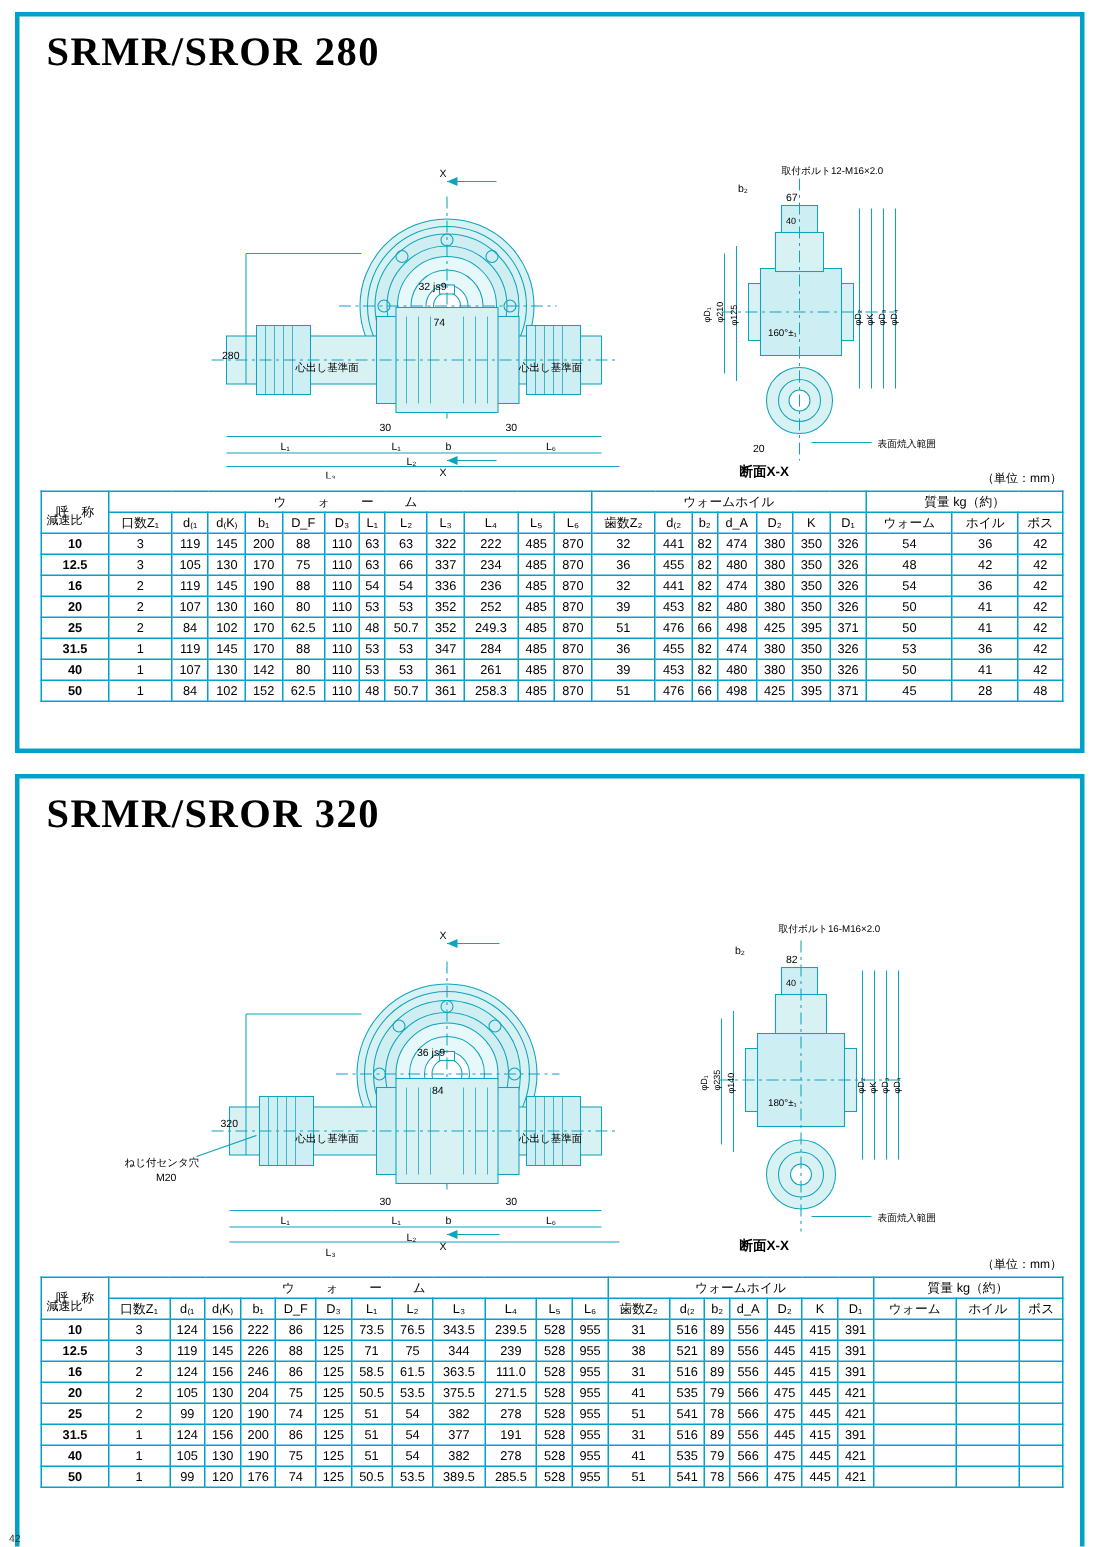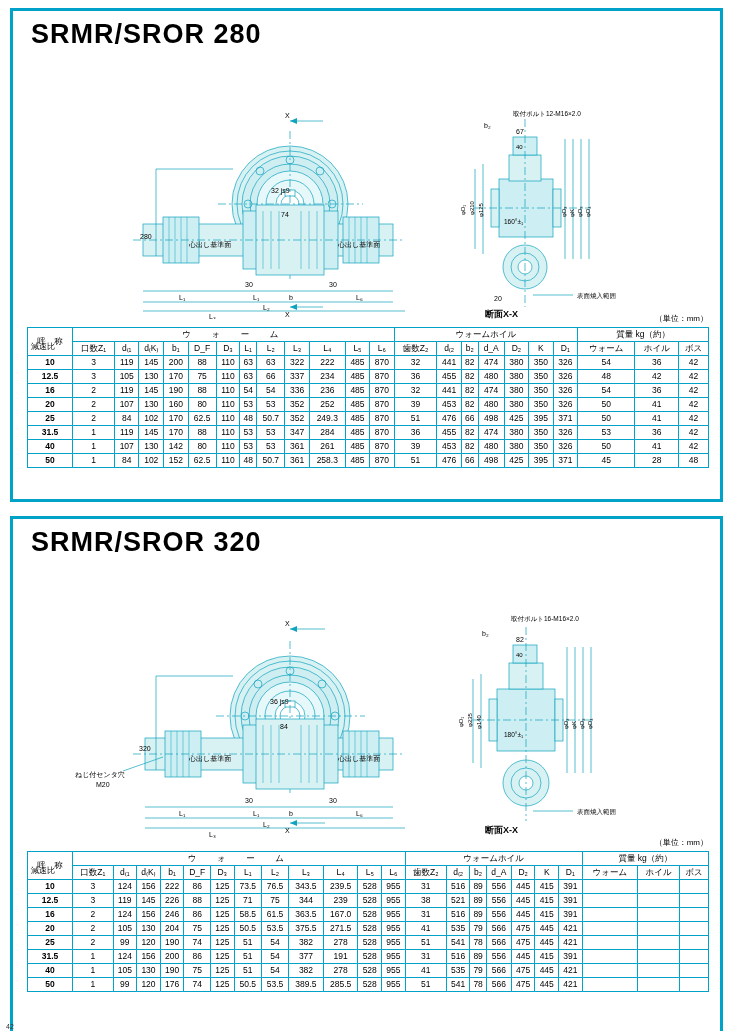--- a/index.html
+++ b/index.html
@@ -1,24 +1,24 @@
 <!DOCTYPE html>
 <html><head>
 <meta charset="utf-8">
 <style>
   html,body{margin:0;padding:0;background:#ffffff;}
   body{width:735px;height:1031px;position:relative;font-family:"Liberation Sans",sans-serif;color:#000;}
   .page{position:absolute;inset:0;}
   .panel{position:absolute;left:10px;width:713px;border:3px solid #00a2c8;background:#ffffff;box-sizing:border-box;}
   #panel1{top:8px;height:494px;}
   #panel2{top:516px;height:527px;}
-  .title{font-family:Liberation Sans, sans-serif;font-weight:bold;font-size:27px;letter-spacing:1px;margin:8px 0 0 18px;}
+  .title{font-family:Liberation Serif, serif;font-weight:bold;font-size:27px;letter-spacing:1px;margin:8px 0 0 18px;}
   .unit{position:absolute;right:12px;font-size:8px;}
   
-  .fig{position:absolute;left:0;right:0;height:250px;}
+  .fig{position:absolute;left:0;right:0;height:250px;padding-left:8px;}
   
   table.spec{border-collapse:collapse;font-size:8.5px;font-family:"Liberation Sans",sans-serif;}
   table.spec th,table.spec td{border:1px solid #00a2c8;text-align:center;padding:0;height:13px;line-height:13px;color:#000;}
   table.spec th{font-weight:normal;}
   .grp{letter-spacing:6px;margin-left:44px;}
   .pg{position:absolute;left:6px;bottom:1px;font-size:7px;color:#333;}
   .ratio{font-weight:bold;}
 </style>
 </head>
 <body>
@@ -597,21 +597,21 @@
             <td class="ratio">16</td>
             <td>2</td>
             <td>124</td>
             <td>156</td>
             <td>246</td>
             <td>86</td>
             <td>125</td>
             <td>58.5</td>
             <td>61.5</td>
             <td>363.5</td>
-            <td>167.0</td>
+            <td>111.0</td>
             <td>528</td>
             <td>955</td>
             <td>31</td>
             <td>516</td>
             <td>89</td>
             <td>556</td>
             <td>445</td>
             <td>415</td>
             <td>391</td>
             <td></td>

